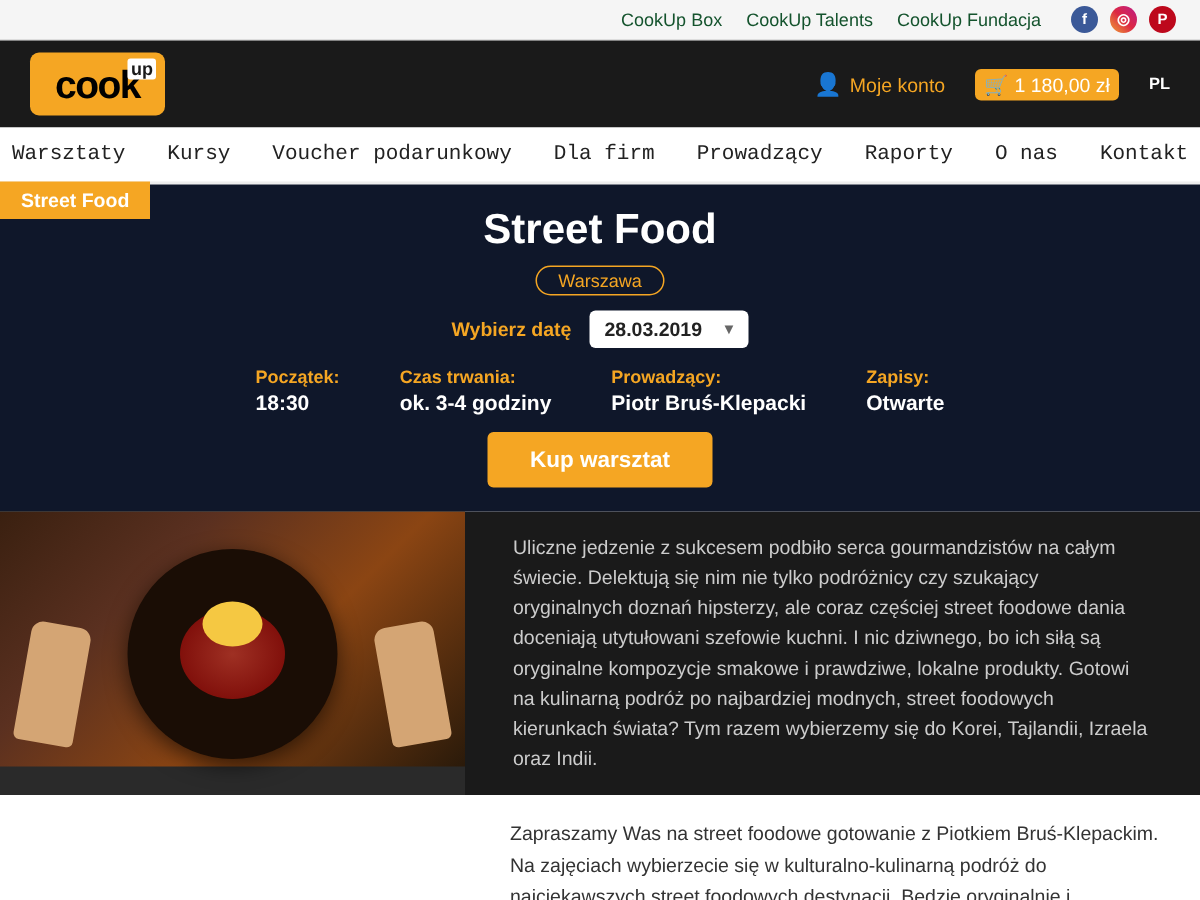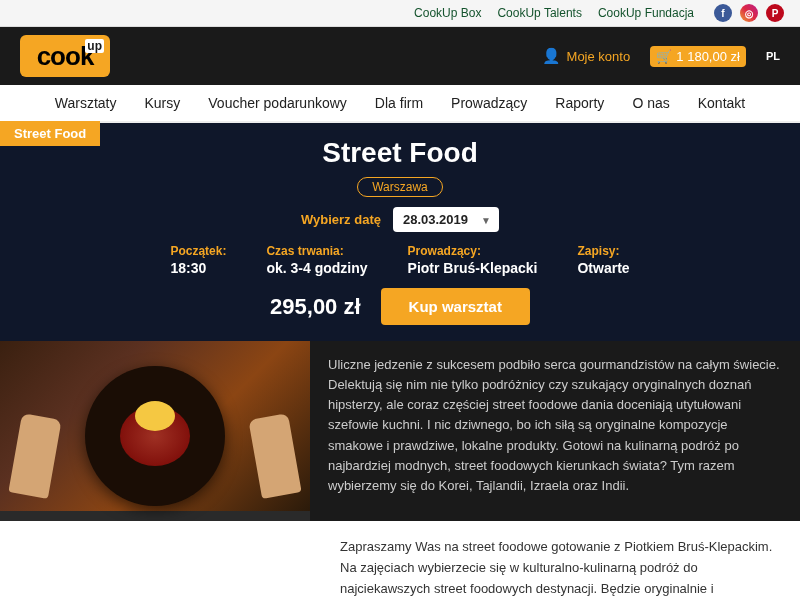--- a/index.html
+++ b/index.html
@@ -105,20 +105,21 @@
     
     .nav {
       background: #fff;
       border-bottom: 2px solid #eee;
       display: flex;
       justify-content: center;
       align-items: center;
       gap: 28px;
       padding: 10px 0;
       font-size: 14px;
+      font-family: Liberation Mono, monospace;
     }
     .nav-item {
       color: #222;
       text-decoration: none;
       cursor: pointer;
       font-size: 14px;
     }
 
     
     .hero {
@@ -287,21 +288,21 @@
       bottom: 15px;
       right: 15px;
       width: 40px;
       height: 80px;
       background: #d4a574;
       border-radius: 8px 8px 4px 4px;
       transform: rotate(-10deg);
     }
 
     .content-text {
-      padding: 14px 18px;
+      padding: 14px 32px;
       flex: 1;
       color: #ccc;
       font-size: 13px;
       line-height: 1.55;
     }
 
     
     .lower-section {
       background: #fff;
       padding: 16px 20px 16px 340px;
@@ -389,21 +390,20 @@
       <div class="info-label">Prowadzący:</div>
       <div class="info-value">Piotr Bruś-Klepacki</div>
     </div>
     <div class="info-item">
       <div class="info-label">Zapisy:</div>
       <div class="info-value">Otwarte</div>
     </div>
   </div>
 
   <div class="buy-row">
-    <span class="price">295,00 zł</span>
     <button class="buy-btn">Kup warsztat</button>
   </div>
 </div>
 
 <div class="content-section">
   <div class="content-image">
     <div class="food-img-placeholder">
       <div class="hand-left"></div>
       <div class="pan-visual">
         <div class="food-red"></div>

